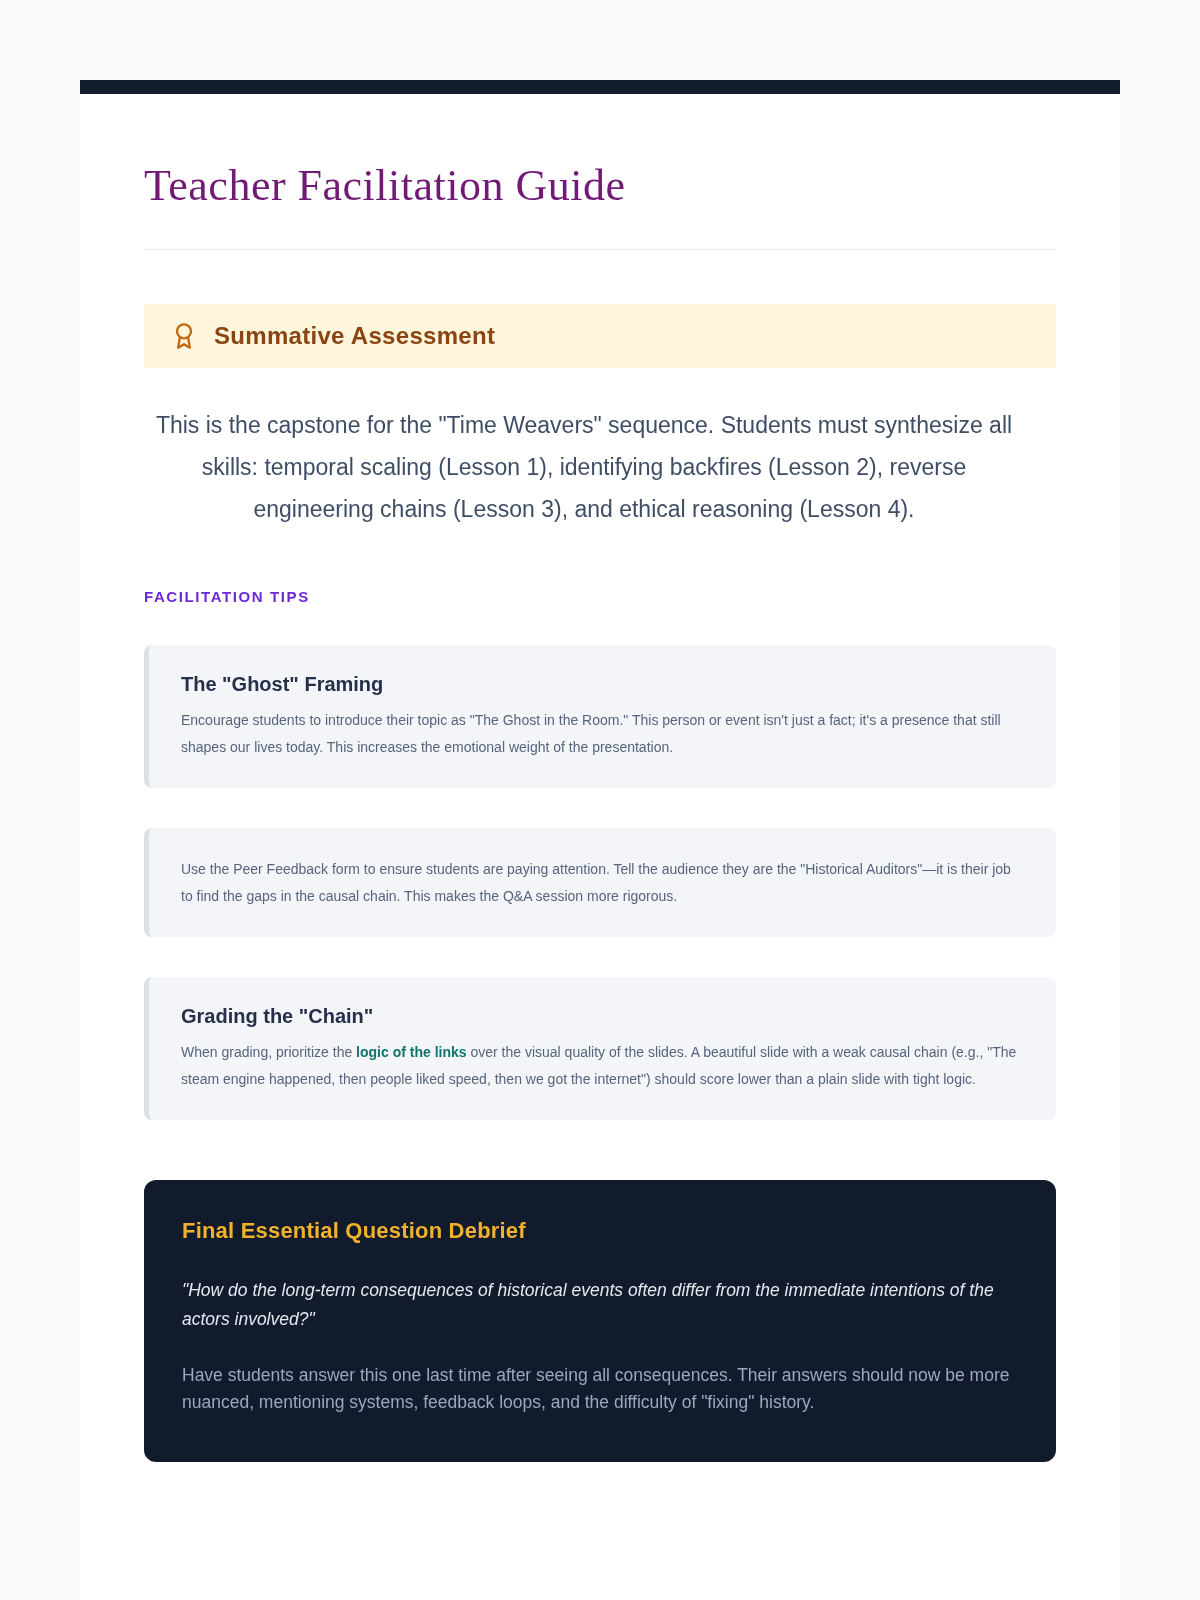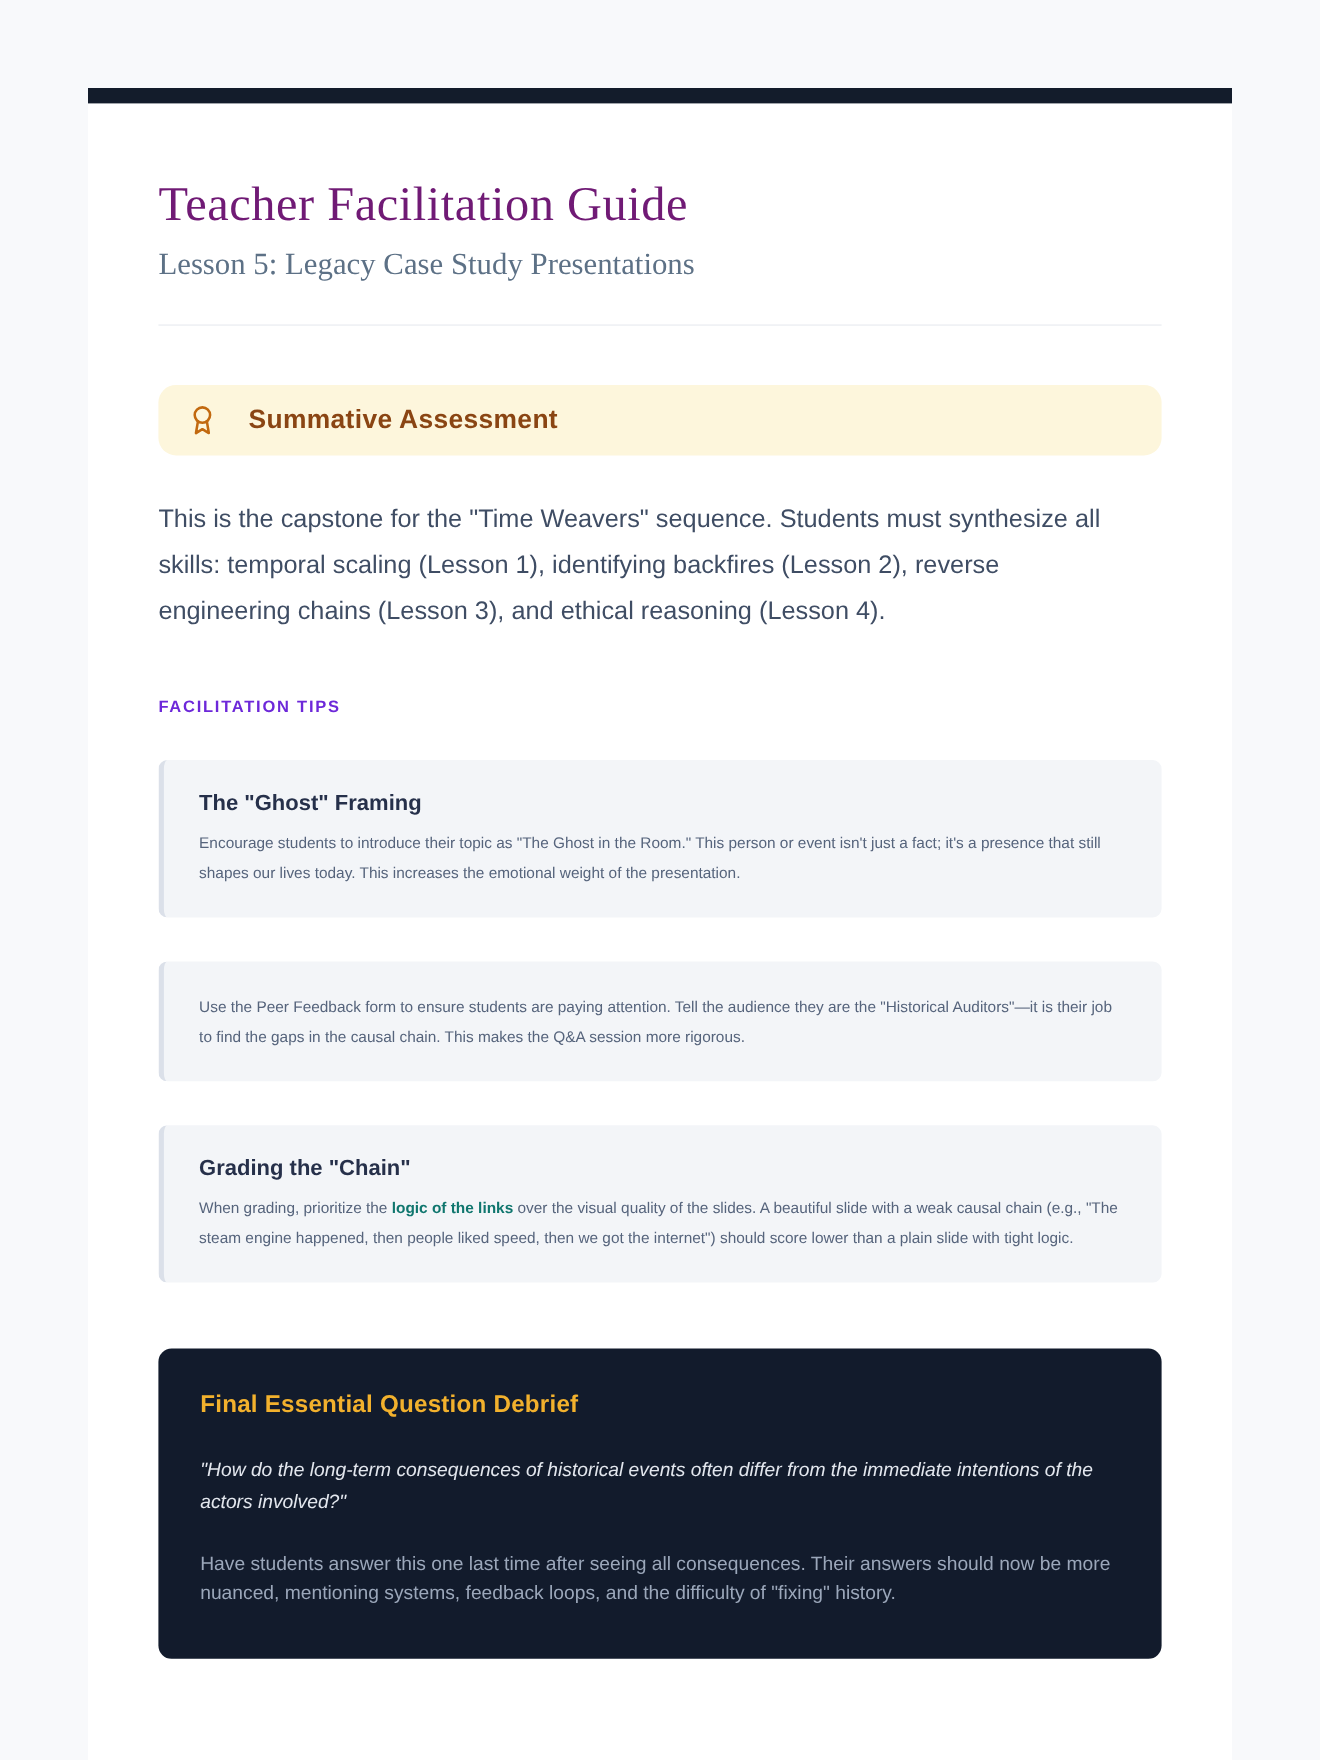--- a/index.html
+++ b/index.html
@@ -42,41 +42,42 @@
   .divider {
     border: none;
     border-top: 1px solid #e7eaef;
     margin-top: 38px;
   }
 
   
   .banner {
     margin-top: 54px;
     background: #fdf6dc;
-    border-radius: 16px;
+    border-radius: 1px;
     padding: 18px 26px;
     display: flex;
     align-items: center;
-    gap: 28px;
+    gap: 16px;
   }
   .banner .icon-wrap { width: 28px; height: 28px; flex: 0 0 auto; display: flex; }
   .banner-label {
     font-size: 24px;
     font-weight: bold;
     color: #8a4513;
     letter-spacing: 0.3px;
   }
 
   
   .intro {
     margin-top: 36px;
     font-size: 23px;
     line-height: 42px;
     color: #3f4d64;
     max-width: 880px;
+    text-align: center;
   }
 
   
   .tips-label {
     margin-top: 58px;
     font-size: 15px;
     font-weight: bold;
     letter-spacing: 1.6px;
     color: #6d28d9;
   }
@@ -129,21 +130,20 @@
   }
 </style>
 </head>
 <body>
 
 <div class="sheet">
   <div class="topbar"></div>
   <div class="content">
 
     <h1 class="doc-title">Teacher Facilitation Guide</h1>
-    <div class="doc-subtitle">Lesson 5: Legacy Case Study Presentations</div>
     <hr class="divider">
 
     <div class="banner">
       <span class="icon-wrap">
         <svg viewBox="0 0 24 24" width="28" height="28" fill="none" stroke="#c2690f" stroke-width="2" stroke-linecap="round" stroke-linejoin="round">
           <circle cx="12" cy="8" r="6"></circle>
           <path d="M15.477 12.89 17 22l-5-3-5 3 1.523-9.11"></path>
         </svg>
       </span>
       <span class="banner-label">Summative Assessment</span>

